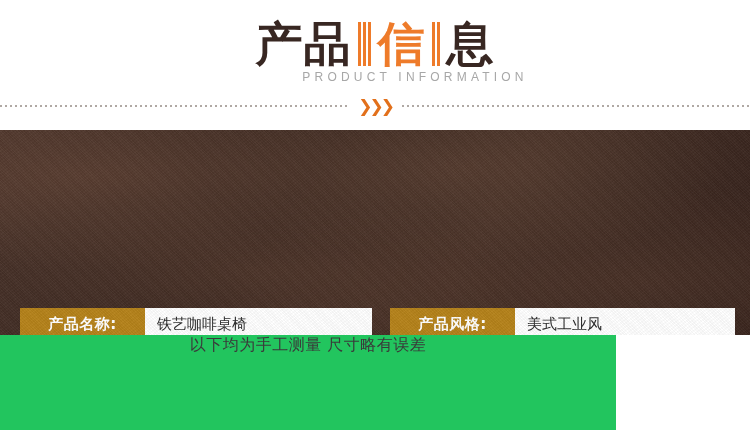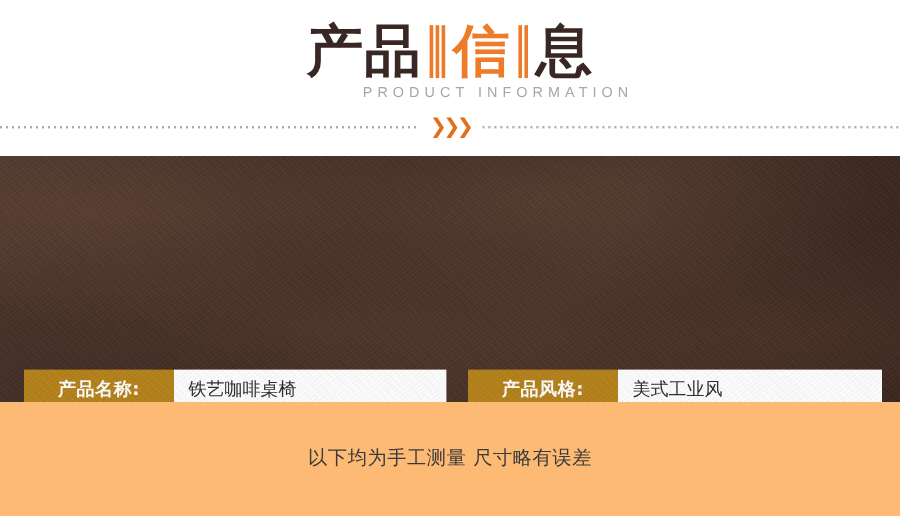--- a/index.html
+++ b/index.html
@@ -186,25 +186,24 @@
     box-sizing: border-box;
     font-family: "DejaVu Sans", "Liberation Sans", sans-serif;
     white-space: nowrap;
   }
 
   
   .footer {
     position: absolute;
     top: 335px;
     left: 0;
-    width: 750px;
+    width: 616px;
     height: 95px;
-    background: #fdba74;
-    display: flex;
-    align-items: center;
+    background: #22c55e;
+    display: flex;
     justify-content: center;
   }
   .footer-note {
     font-size: 16px;
     color: #3a3a3a;
     letter-spacing: 0.5px;
     font-family: "DejaVu Sans", "Liberation Sans", sans-serif;
   }
 </style>
 </head>

